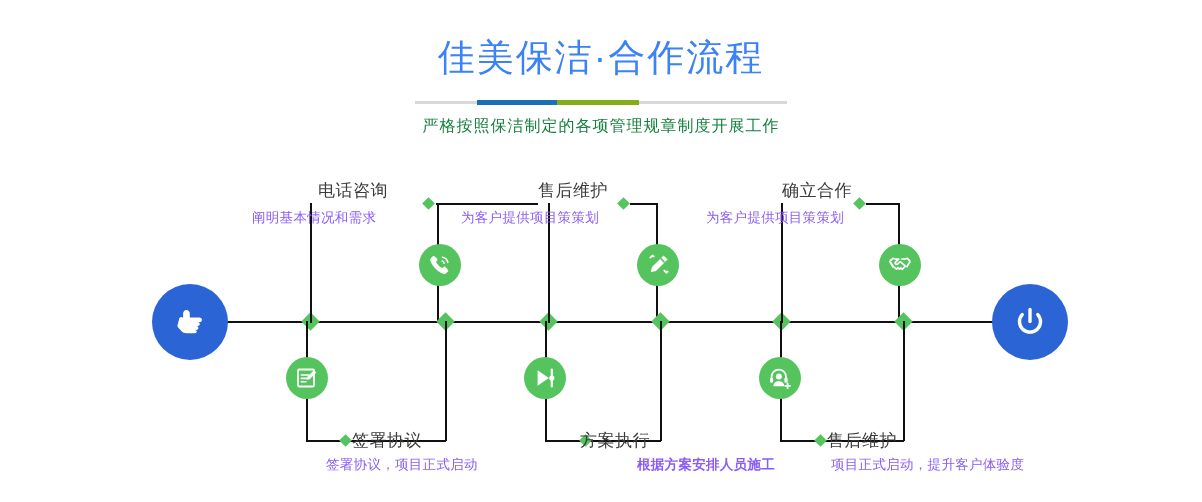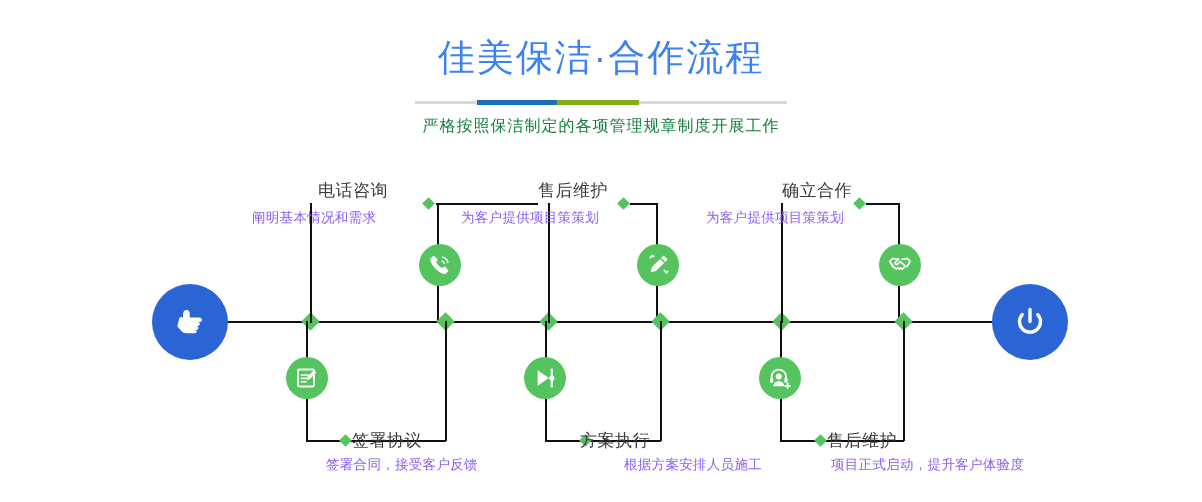--- a/index.html
+++ b/index.html
@@ -130,21 +130,21 @@
           <svg width="26" height="26" viewBox="0 0 26 26">
             <rect x="4" y="4.5" width="16" height="17" rx="1.2" fill="none" stroke="#ffffff" stroke-width="1.8"></rect>
             <line x1="7.3" y1="10" x2="14.5" y2="10" stroke="#ffffff" stroke-width="1.6" stroke-linecap="round"></line>
             <line x1="7.3" y1="13.4" x2="14.5" y2="13.4" stroke="#ffffff" stroke-width="1.6" stroke-linecap="round"></line>
             <line x1="7.3" y1="16.8" x2="12" y2="16.8" stroke="#ffffff" stroke-width="1.6" stroke-linecap="round"></line>
             <path fill="#ffffff" d="M19.9 5.2l2.4 2.4-6.6 6.6-3 .6 .6-3z"></path>
           </svg>
         </span>
       </div>
       <div class="lbl-title" style="left:352px;top:440px;transform:translateY(-50%);text-align:center;">签署协议</div>
-      <div class="lbl-sub" style="left:326px;top:465px;transform:translateY(-50%);">签署合同，接受客户反馈</div>
+      <div class="lbl-sub" style="left:326px;top:465px;transform:translateY(-50%);">签署协议，项目正式启动</div>
     </div>
 
     <div class="node">
       <div class="diamond" style="left:542px;top:315px;"></div>
       <div class="stem" style="left:548px;top:203px;height:120px;"></div>
       <div class="elbow" style="left:630px;top:203px;width:28px;"></div>
       <div class="stem" style="left:656px;top:203px;height:120px;"></div>
       <div class="tiny-dot" style="left:619px;top:199px;"></div>
       <div class="icon-circle" style="left:637px;top:244px;">
         <span>
@@ -168,21 +168,21 @@
       <div class="icon-circle" style="left:524px;top:357px;">
         <span>
           <svg width="26" height="26" viewBox="0 0 26 26">
             <path fill="#ffffff" d="M5.6 5.3l11.2 7.7-11.2 7.7z"></path>
             <line x1="19.8" y1="4.6" x2="19.8" y2="21.4" stroke="#ffffff" stroke-width="2.2" stroke-linecap="round"></line>
             <circle cx="19.8" cy="13" r="2.6" fill="#ffffff"></circle>
           </svg>
         </span>
       </div>
       <div class="lbl-title" style="left:580px;top:440px;transform:translateY(-50%);">方案执行</div>
-      <div class="lbl-sub" style="left:624px;top:465px;transform:translateY(-50%);">根据方案安排人员施工</div>
+      <div class="lbl-sub" style="left:637px;top:465px;transform:translateY(-50%);font-weight:bold;">根据方案安排人员施工</div>
     </div>
 
     <div class="node">
       <div class="diamond" style="left:775px;top:315px;"></div>
       <div class="stem" style="left:781px;top:203px;height:120px;"></div>
       <div class="elbow" style="left:866px;top:203px;width:34px;"></div>
       <div class="stem" style="left:898px;top:203px;height:120px;"></div>
       <div class="tiny-dot" style="left:855px;top:199px;"></div>
       <div class="icon-circle" style="left:879px;top:244px;">
         <span>

